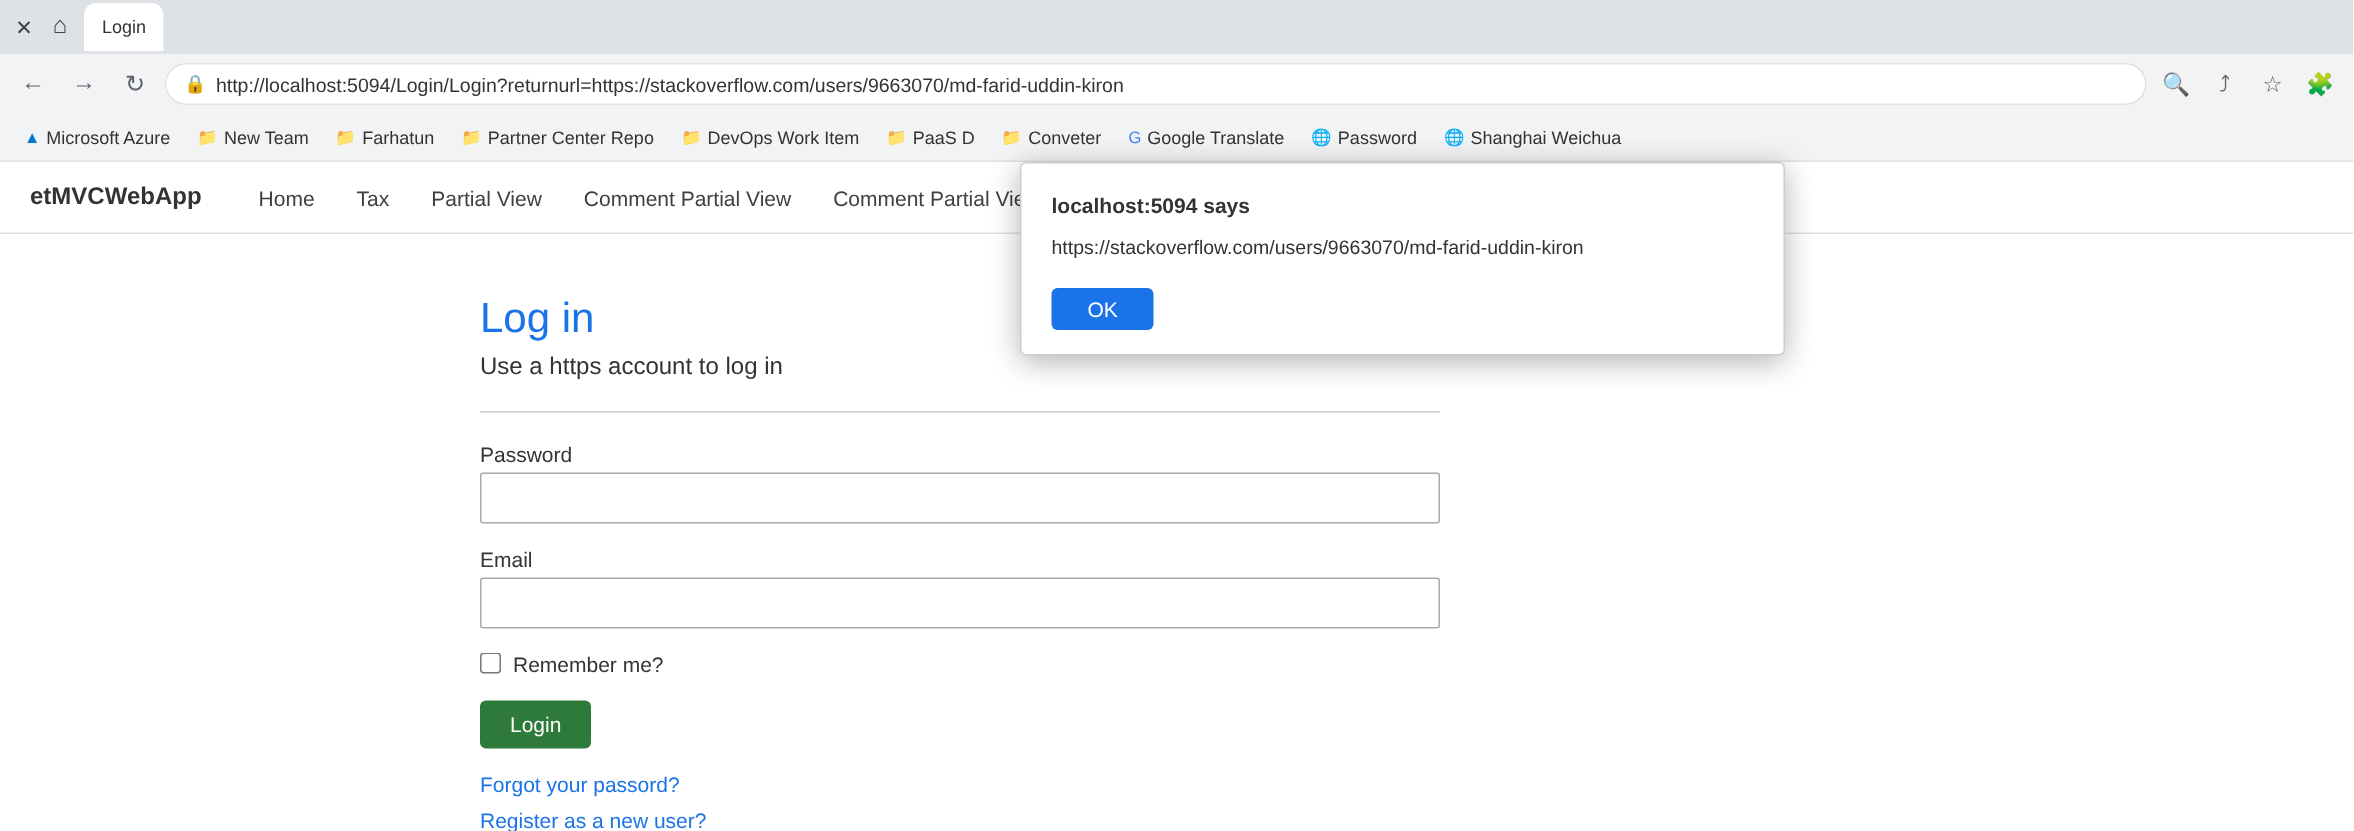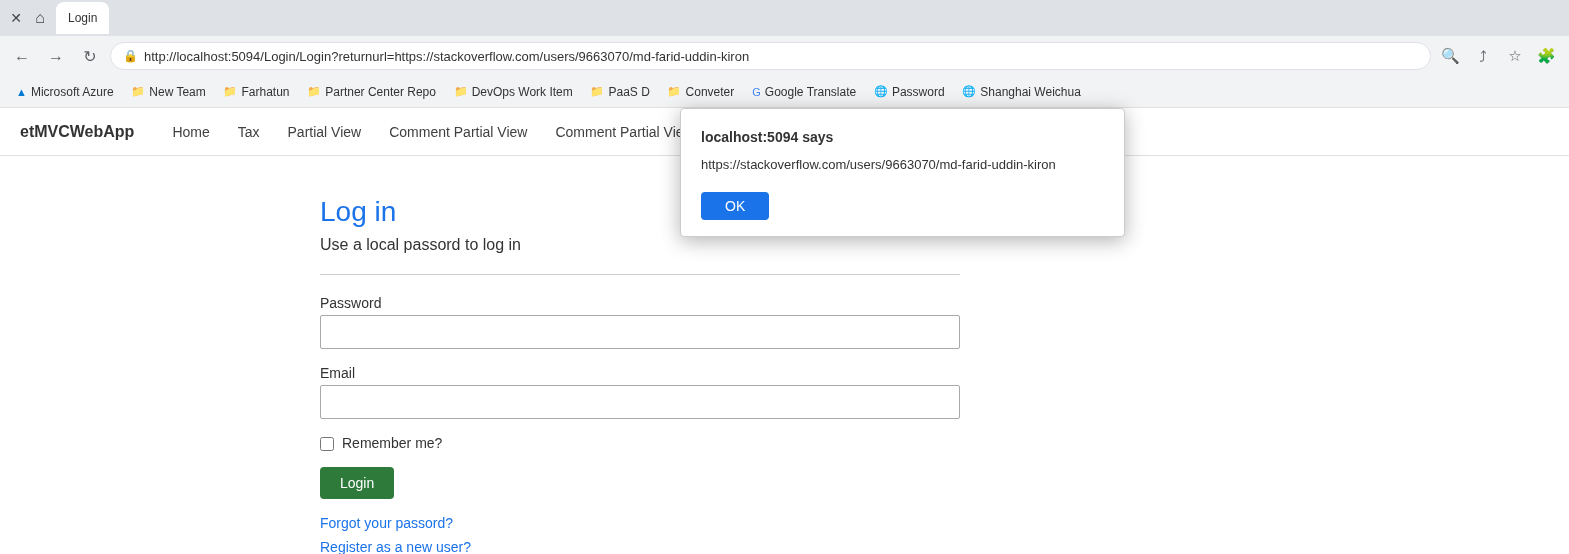--- a/index.html
+++ b/index.html
@@ -167,21 +167,21 @@
     }
     .form-input {
       width: 640px;
       height: 34px;
       border: 1px solid #aaa;
       border-radius: 2px;
       padding: 0 8px;
       font-size: 14px;
     }
     .remember-row {
-      display: flex; align-items: flex-end; gap: 8px;
+      display: flex; align-items: flex-start; gap: 8px;
       margin-bottom: 16px;
     }
     .remember-checkbox {
       width: 14px; height: 14px;
       cursor: pointer;
     }
     .remember-label {
       font-size: 14px;
       color: #333;
     }
@@ -207,21 +207,21 @@
     
     .alert-overlay {
       position: absolute;
       top: 0; left: 0; right: 0; bottom: 0;
       z-index: 100;
     }
     .alert-dialog {
       position: absolute;
       top: 0;
       left: 680px;
-      width: 445px;
+      width: 510px;
       background: #fff;
       border: 1px solid #ccc;
       box-shadow: 0 4px 20px rgba(0,0,0,0.3);
       border-radius: 4px;
       padding: 20px 20px 16px 20px;
     }
     .alert-title {
       font-size: 14px;
       font-weight: bold;
       color: #333;
@@ -328,21 +328,21 @@
     <span class="site-title">etMVCWebApp</span>
     <a class="nav-link">Home</a>
     <a class="nav-link">Tax</a>
     <a class="nav-link">Partial View</a>
     <a class="nav-link">Comment Partial View</a>
     <a class="nav-link">Comment Partial View With DB</a>
   </nav>
 
   <div class="login-area">
     <h2 class="login-title">Log in</h2>
-    <p class="login-subtitle">Use a local passord to log in</p>
+    <p class="login-subtitle">Use a https account to log in</p>
     <hr class="login-divider">
 
     <div class="form-group">
       <label class="form-label">Password</label>
       <input class="form-input" type="password" style="">
     </div>
 
     <div class="form-group">
       <label class="form-label">Email</label>
       <input class="form-input" type="text" style="">

